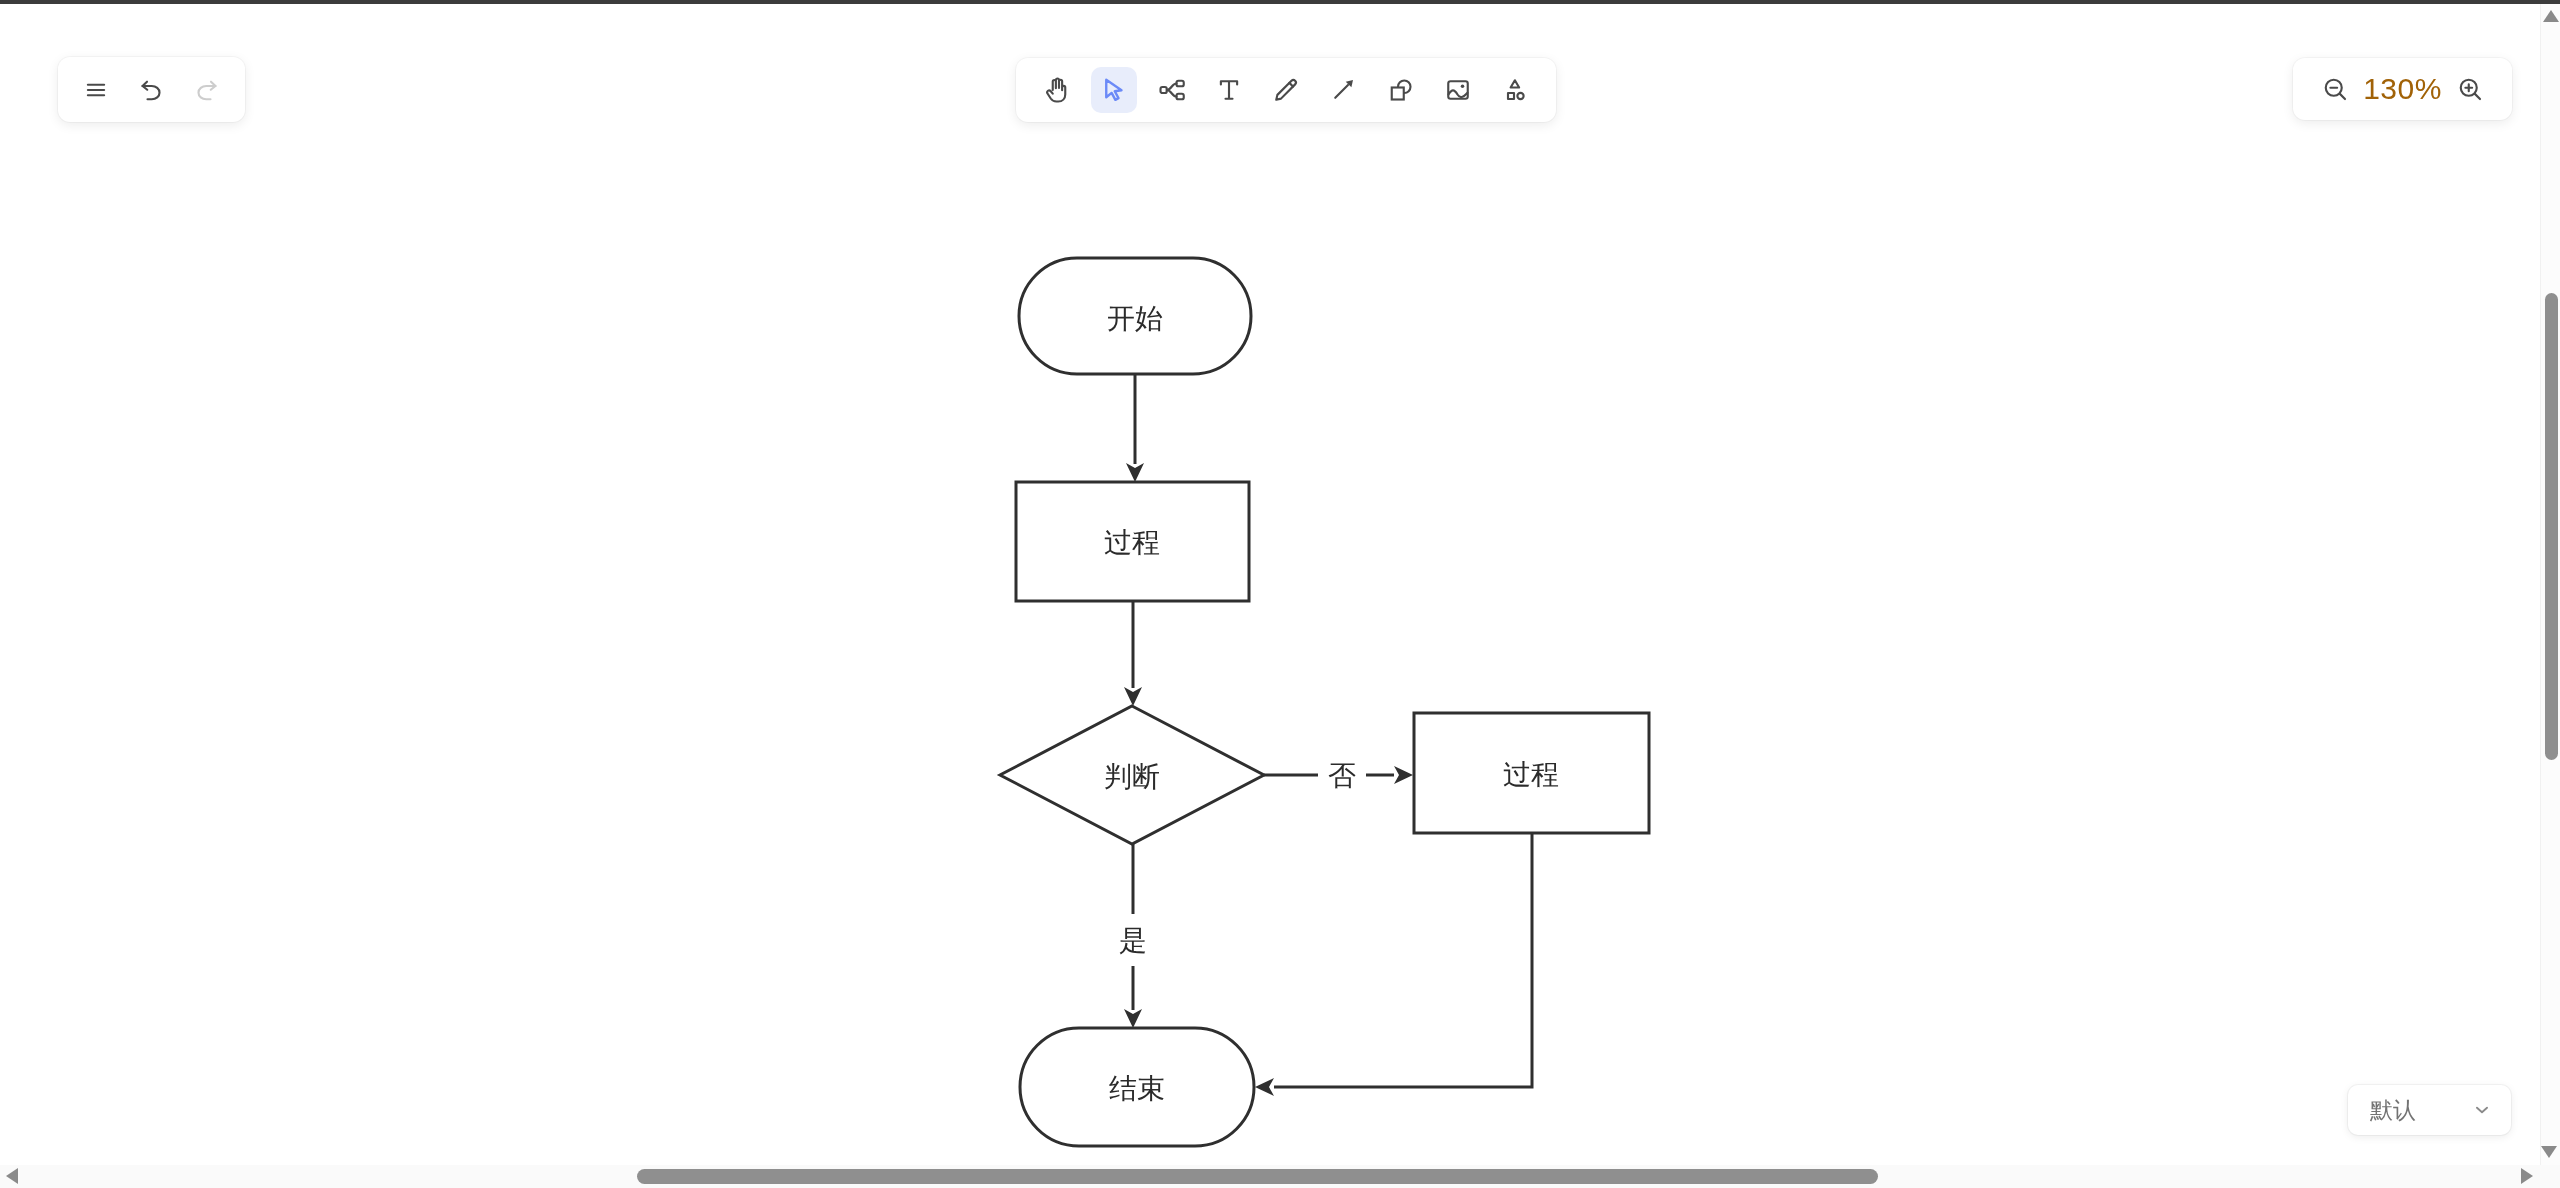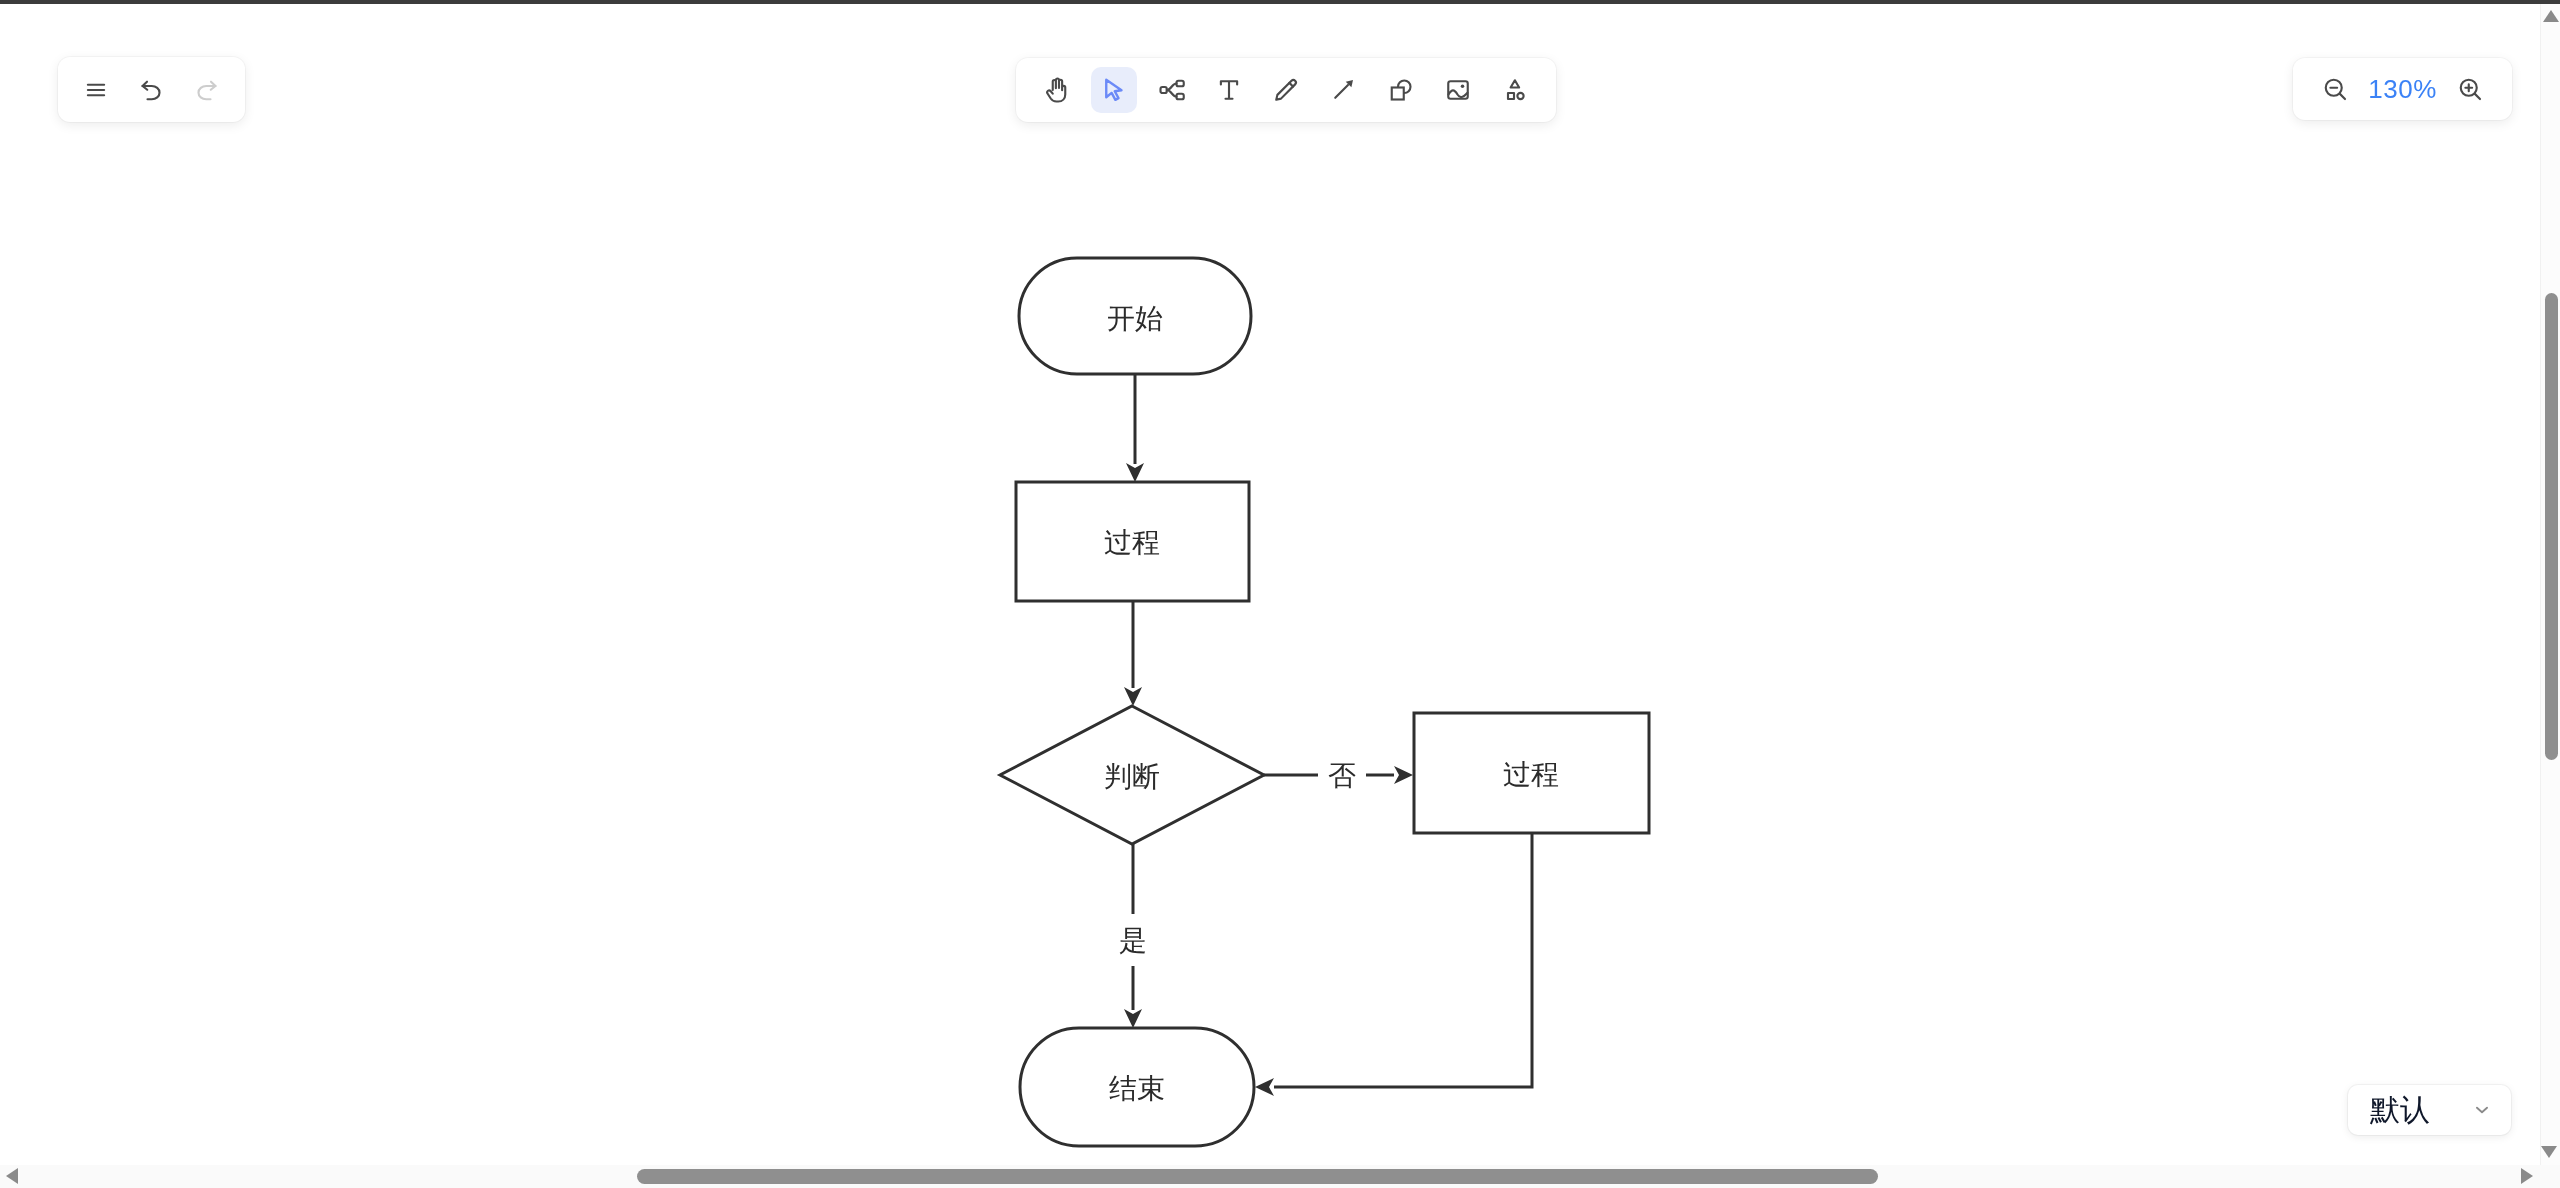--- a/index.html
+++ b/index.html
@@ -18,27 +18,27 @@
               justify-content:space-between;padding:0 22px;box-sizing:border-box;}
 
   .tool-btn{width:46px;height:46px;border:none;background:transparent;border-radius:10px;
             display:flex;align-items:center;justify-content:center;padding:0;cursor:pointer;}
   .tool-btn.active{background:#e8edfb;}
   .tool-btn svg{display:block;}
   .icon-stroke{stroke:#4a4a4a;fill:none;stroke-width:1.7;stroke-linecap:round;stroke-linejoin:round;}
   .icon-stroke-blue{stroke:#6b8af7;fill:none;stroke-width:1.9;stroke-linecap:round;stroke-linejoin:round;}
   .icon-disabled{stroke:#cdcdcd;}
 
-  .zoom-level{color:#3b82f6;font-size:26px;letter-spacing:.5px;}
+  .zoom-level{color:#a16207;font-size:30px;letter-spacing:.5px;}
 
   .theme-select{position:absolute;left:2348px;top:1085px;width:163px;height:50px;background:#fff;
                 border-radius:10px;box-shadow:0 0 0 1px rgba(0,0,0,.04),0 2px 8px rgba(0,0,0,.08);
                 display:flex;align-items:center;justify-content:space-between;
                 padding:0 18px 0 22px;box-sizing:border-box;cursor:pointer;}
-  .theme-select .val{color:#0f172a;font-size:30px;font-family:Liberation Mono, monospace;}
+  .theme-select .val{color:#737373;font-size:23px;font-family:Liberation Mono, monospace;}
 
   
   .vscroll-track{position:absolute;left:2540px;top:4px;width:20px;height:1162px;background:#fcfcfc;
                  border-left:1px solid #f1f1f1;box-sizing:border-box;}
   .vscroll-thumb{position:absolute;left:2545px;top:293px;width:13px;height:467px;background:#8f8f8f;border-radius:7px;}
   .hscroll-track{position:absolute;left:0;top:1165px;width:2560px;height:23px;background:#fafafa;}
   .hscroll-thumb{position:absolute;left:637px;top:1169px;width:1241px;height:15px;background:#8f8f8f;border-radius:8px;}
   .tri{position:absolute;width:0;height:0;}
   .tri-up{left:2543px;top:10px;border-left:8px solid transparent;border-right:8px solid transparent;border-bottom:12px solid #8a8a8a;}
   .tri-down{left:2541px;top:1146px;border-left:8px solid transparent;border-right:8px solid transparent;border-top:12px solid #8a8a8a;}

